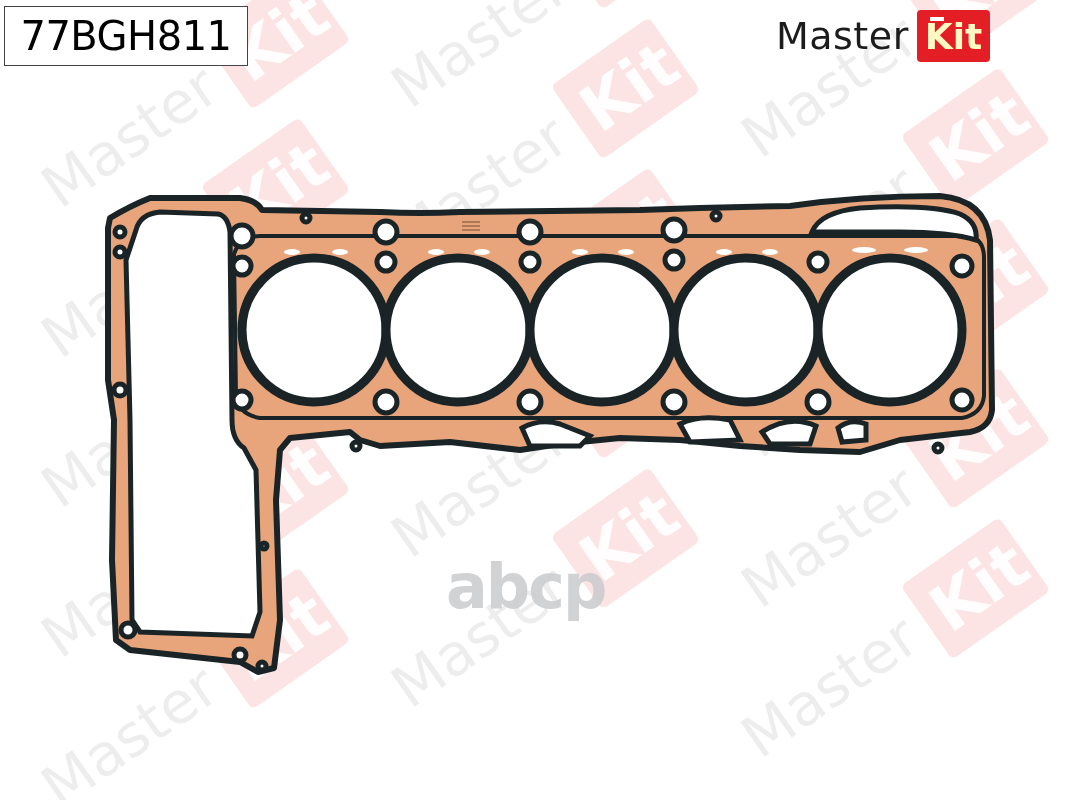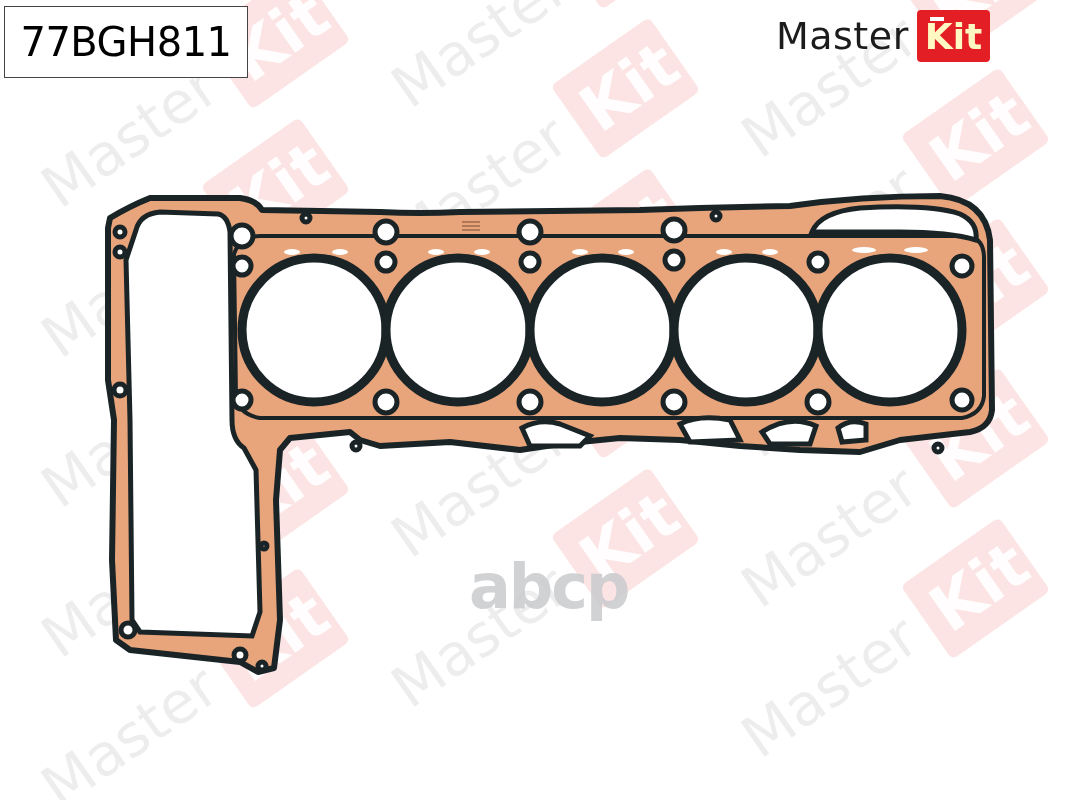--- a/index.html
+++ b/index.html
@@ -1,25 +1,25 @@
 <!DOCTYPE html>
 <html><head>
 <meta charset="utf-8">
 <style>
   html,body{margin:0;padding:0;background:#ffffff;}
   body{width:1066px;height:800px;position:relative;overflow:hidden;font-family:"Liberation Sans",sans-serif;}
   .wm-layer{position:absolute;left:0;top:0;width:1066px;height:800px;pointer-events:none;}
-  .part-box{position:absolute;left:4px;top:6px;width:244px;height:72px;border:1px solid #444;background:#fff;display:flex;align-items:center;justify-content:center;box-sizing:border-box;}
+  .part-box{position:absolute;left:4px;top:6px;width:244px;height:60px;border:1px solid #444;background:#fff;display:flex;align-items:center;justify-content:center;box-sizing:border-box;}
   .part-number{font-family:"DejaVu Sans",sans-serif;font-size:40px;color:#000;letter-spacing:-0.5px;line-height:1;}
   .brand{position:absolute;left:776px;top:6px;height:60px;display:flex;align-items:center;}
   .brand-master{font-family:"DejaVu Sans",sans-serif;font-size:38px;color:#1c1c1c;letter-spacing:0.5px;}
   .brand-kit{margin-left:8px;background:#e31e24;color:#fef9c3;font-family:"DejaVu Sans",sans-serif;font-weight:bold;font-size:36px;padding:0 8px;height:52px;line-height:54px;border-radius:4px;position:relative;}
   .brand-kit::before{content:"";position:absolute;left:13px;top:7px;width:14px;height:4px;background:#fff;}
   .gasket{position:absolute;left:0;top:0;}
-  .abcp{position:absolute;left:446px;top:550px;font-family:"DejaVu Sans",sans-serif;font-size:62px;font-weight:bold;color:#c9cbcd;letter-spacing:-2px;opacity:0.85;margin-left:23px;}
+  .abcp{position:absolute;left:446px;top:550px;font-family:"DejaVu Sans",sans-serif;font-size:62px;font-weight:bold;color:#c9cbcd;letter-spacing:-2px;opacity:0.85;}
 </style>
 </head>
 <body>
 
 <svg class="wm-layer" width="1066" height="800" viewBox="0 0 1066 800">
   <defs>
     <g id="wm">
       <g transform="rotate(-35)">
         <text x="0" y="0" font-family="DejaVu Sans, sans-serif" font-size="58" fill="#000" fill-opacity="0.07">Master</text>
         <rect x="215" y="-62" width="120" height="90" rx="6" fill="#e31e24" fill-opacity="0.12"></rect>

